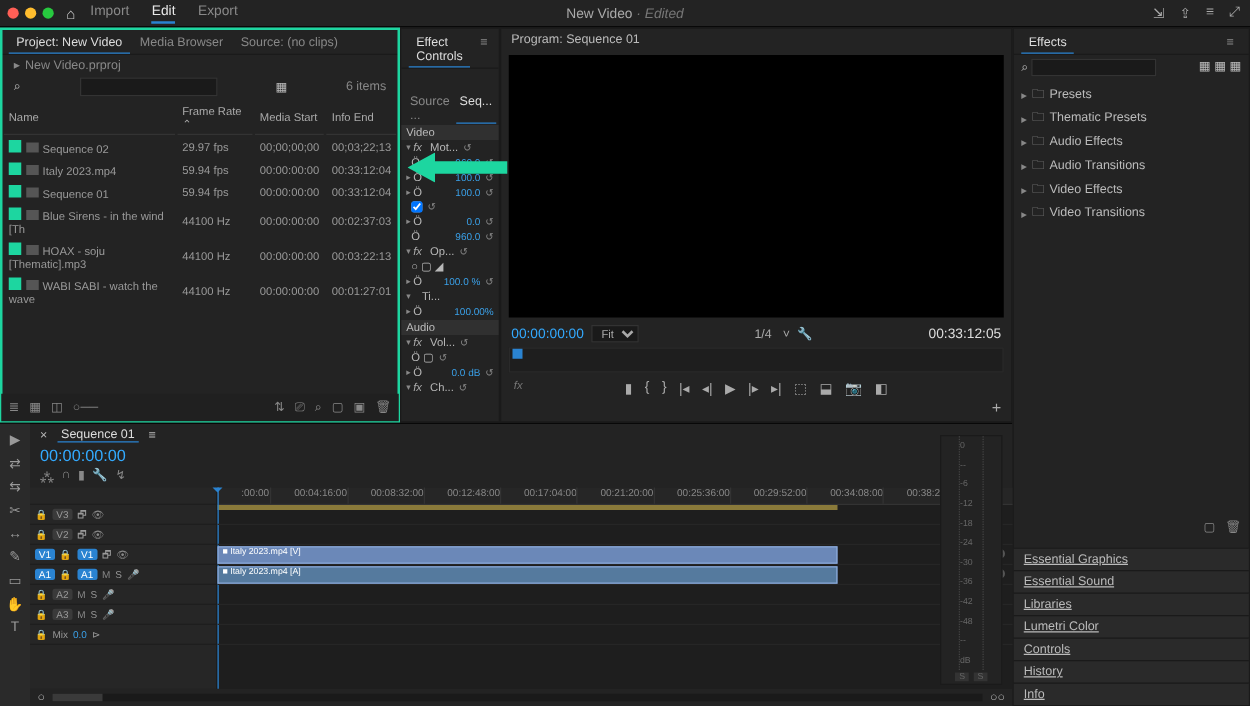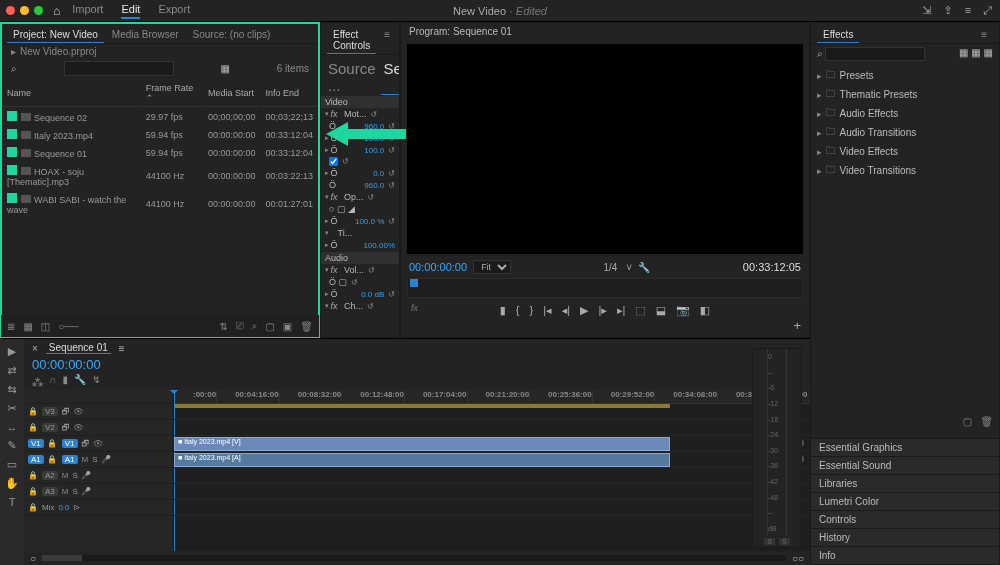--- a/index.html
+++ b/index.html
@@ -27,21 +27,21 @@
   .search-row input{ background:#1a1a1a; border:1px solid #333; color:#ccc; font-size:10px; padding:1px 4px; width:110px;}
   .items-count{ color:#888;}
   .table{ width:100%; font-size:9px; }
   .table th{ text-align:left; padding:3px 4px; color:#aaa; border-bottom:1px solid #333; font-weight:normal;}
   .table td{ padding:2px 4px; color:#999;}
   .color-chip{ width:10px; height:10px; background:#1dd6a0; display:inline-block; margin-right:4px;}
   .type-ico{ width:10px; height:8px; display:inline-block; background:#555; margin-right:3px;}
   .proj-footer{ position:absolute; bottom:0; left:0; right:0; height:22px; background:#202020; display:flex; align-items:center; padding:0 6px; gap:8px; font-size:10px; color:#888;}
   
   .effectctrl{ grid-column:2; grid-row:1; font-size:9px; overflow:hidden;}
-  .ec-tabs{ padding:4px 4px 0 4px; display:flex; gap:2px; font-size:15px;}
+  .ec-tabs{ padding:20px 4px 0 4px; display:flex; gap:2px; font-size:10px;}
   .ec-tabs span{ color:#888; padding:1px 3px;}
   .ec-tabs .active{ color:#ddd; border-bottom:1px solid #2a83d1;}
   .ec-section{ background:#303030; padding:1px 4px; color:#bbb; margin-top:1px;}
   .ec-row{ display:flex; align-items:center; padding:1px 4px; gap:2px;}
   .ec-row .tri{ color:#888; font-size:7px;}
   .ec-row .val{ color:#3aa0e8; margin-left:auto; font-size:8px;}
   .ec-row .reset{ color:#888; font-size:8px; margin-left:2px;}
   .ec-fx{ font-style:italic; color:#aaa;}
   
   .program{ grid-column:3; grid-row:1;}
@@ -61,39 +61,39 @@
   
   .effects{ grid-column:4; grid-row:1/3; display:flex; flex-direction:column;}
   .eff-search{ padding:3px 6px;}
   .eff-search input{ background:#1a1a1a; border:1px solid #333; width:100px; font-size:9px; color:#ccc; padding:1px 3px;}
   .eff-list{ padding:2px 6px;}
   .eff-item{ display:flex; align-items:center; gap:4px; padding:1px 0; color:#bbb;}
   .eff-item .fold-ico{ color:#888; font-size:9px;}
   .eff-item .bin{ color:#999;}
   .eff-footer{ margin-top:auto; height:18px; display:flex; justify-content:flex-end; gap:8px; padding:2px 6px; color:#888;}
   .quick-panels{ margin-top:6px;}
-  .qp{ background:#2a2a2a; border-top:1px solid #1a1a1a; padding:3px 8px; color:#bbb; font-size:10px;}
+  .qp{ background:#2a2a2a; border-top:1px solid #1a1a1a; padding:3px 8px; color:#bbb; font-size:10px;text-decoration:underline;}
   
   .timeline{ grid-column:1/4; grid-row:2; display:flex; background:#232323; border-top:1px solid #000;}
   .tl-tools{ width:24px; background:#2a2a2a; display:flex; flex-direction:column; align-items:center; gap:6px; padding:6px 0; font-size:11px; color:#999;}
   .tl-tools span{ cursor:pointer;}
   .tl-main{ flex:1; display:flex; flex-direction:column;}
   .tl-header{ padding:3px 8px; display:flex; align-items:center; gap:8px;}
   .seq-tab{ color:#ddd; font-size:10px; border-bottom:1px solid #2a83d1; padding:0 3px;}
   .tl-tc{ color:#33aaff; font-size:13px; padding-left:8px;}
   .tl-icons{ display:flex; gap:6px; padding:2px 8px; color:#888; font-size:10px;}
   .tl-body{ display:flex; flex:1;}
   .track-head{ width:150px; background:#262626; border-right:1px solid #1a1a1a;}
   .track{ display:flex; align-items:center; height:16px; border-bottom:1px solid #1e1e1e; padding:0 4px; gap:4px; font-size:8px; color:#999;}
   .track .tag{ background:#3a3a3a; padding:0 3px; border-radius:2px;}
   .track .tag.active{ background:#2a83d1; color:#fff;}
   .track .lock,.track .eye,.track .mute{ color:#888; cursor:pointer;}
   .track-area{ flex:1; position:relative; background:#1e1e1e;}
   .ruler{ height:14px; background:#262626; display:flex; font-size:8px; color:#888; position:relative; border-bottom:1px solid #333;}
-  .ruler span{ flex:1; border-left:1px solid #333; padding-left:18px;font-weight:bold;}
+  .ruler span{ flex:1; border-left:1px solid #333; padding-left:18px;}
   .playhead{ position:absolute; left:0; top:0; bottom:0; width:1px; background:#2a83d1;}
   .playhead:before{ content:""; position:absolute; top:0; left:-4px; border:4px solid transparent; border-top-color:#2a83d1;}
   .workbar{ position:absolute; top:14px; left:0; width:78%; height:4px; background:#8a7a3a;}
   .tl-row{ height:16px; border-bottom:1px solid #262626; position:relative;}
   .clip{ position:absolute; top:1px; height:14px; background:#6b88b8; border:1px solid #8aa8d8; font-size:7px; color:#fff; padding:0 3px; overflow:hidden;}
   .clip.v{ left:0; width:78%;}
   .clip.a{ left:0; width:78%; background:#557a9e;}
   .ioblk{ position:absolute; right:6px; width:8px; height:8px; border:2px solid #555; border-radius:50%; top:3px;}
   .audio-meter{ grid-column:4; grid-row:2; position:absolute; right:200px; top:340px; width:50px; height:200px; background:#232323; border:1px solid #1a1a1a; display:flex; flex-direction:column; align-items:center; font-size:7px; color:#666;}
   .meter-scale{ flex:1; display:flex; flex-direction:column; justify-content:space-between; padding:4px 0; border-left:1px dotted #444; border-right:1px dotted #444; width:20px;}
@@ -170,20 +170,26 @@
             <td><span class="color-chip"></span><span class="type-ico"></span>Italy 2023.mp4</td>
             <td>59.94 fps</td>
             <td>00:00:00:00</td>
             <td>00:33:12:04</td>
           </tr>
           <tr class="arow">
             <td><span class="color-chip"></span><span class="type-ico"></span>Sequence 01</td>
             <td>59.94 fps</td>
             <td>00:00:00:00</td>
             <td>00:33:12:04</td>
+          </tr>
+          <tr class="arow">
+            <td><span class="color-chip"></span><span class="type-ico"></span>Blue Sirens - in the wind [Th</td>
+            <td>44100 Hz</td>
+            <td>00:00:00:00</td>
+            <td>00:02:37:03</td>
           </tr>
           <tr class="arow">
             <td><span class="color-chip"></span><span class="type-ico"></span>HOAX - soju [Thematic].mp3</td>
             <td>44100 Hz</td>
             <td>00:00:00:00</td>
             <td>00:03:22:13</td>
           </tr>
           <tr class="arow">
             <td><span class="color-chip"></span><span class="type-ico"></span>WABI SABI - watch the wave</td>
             <td>44100 Hz</td>

